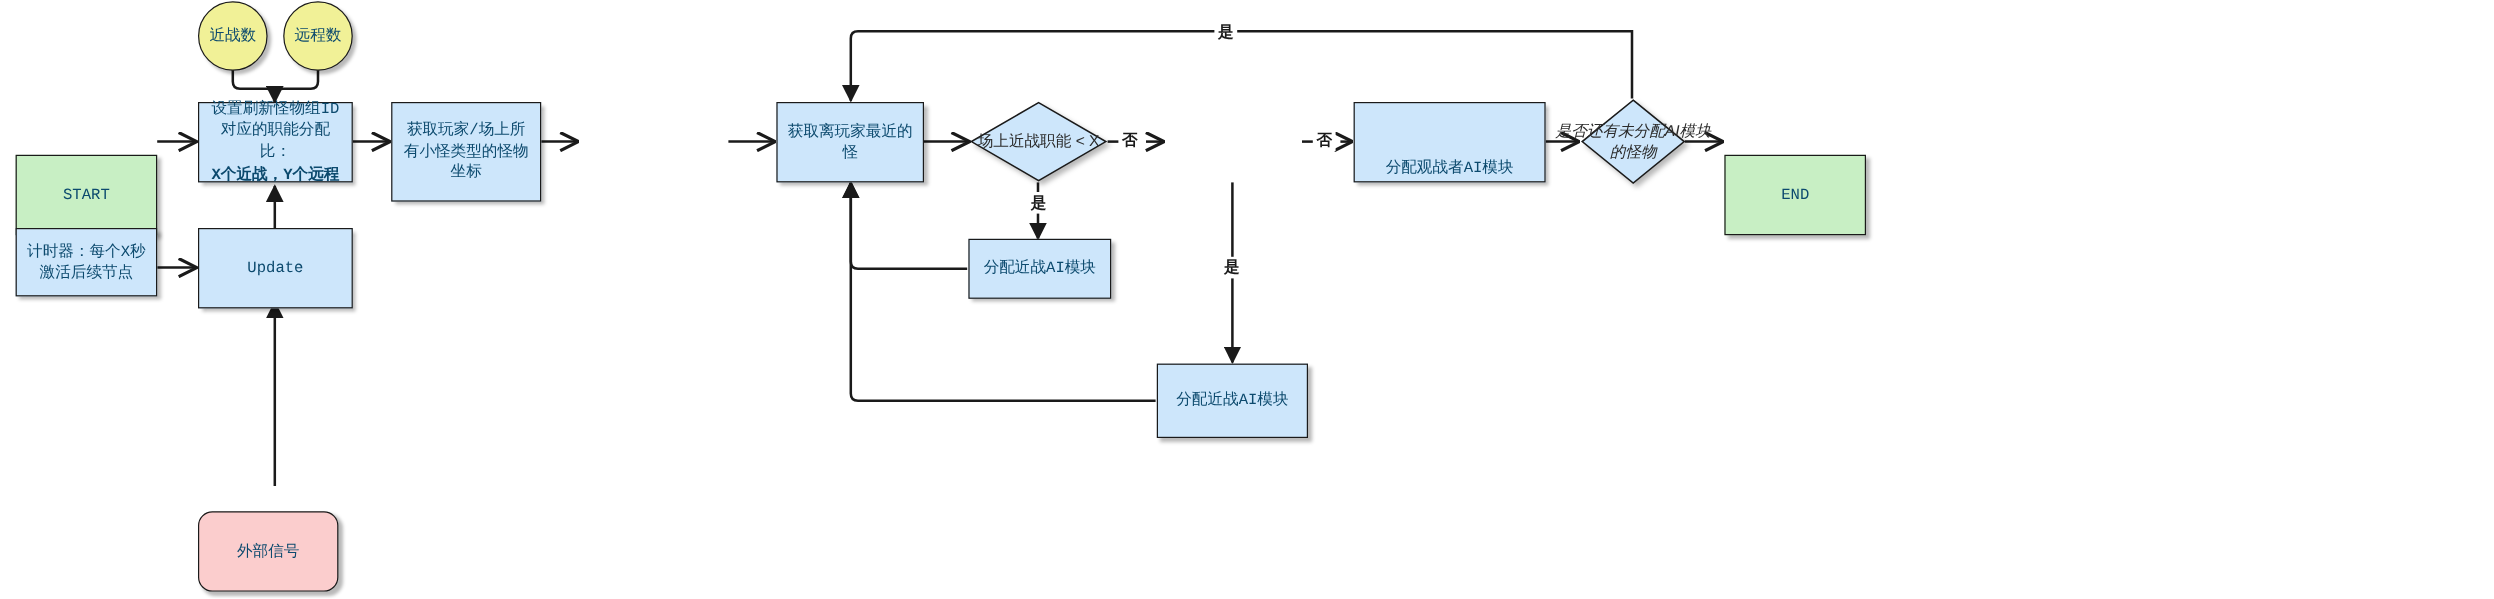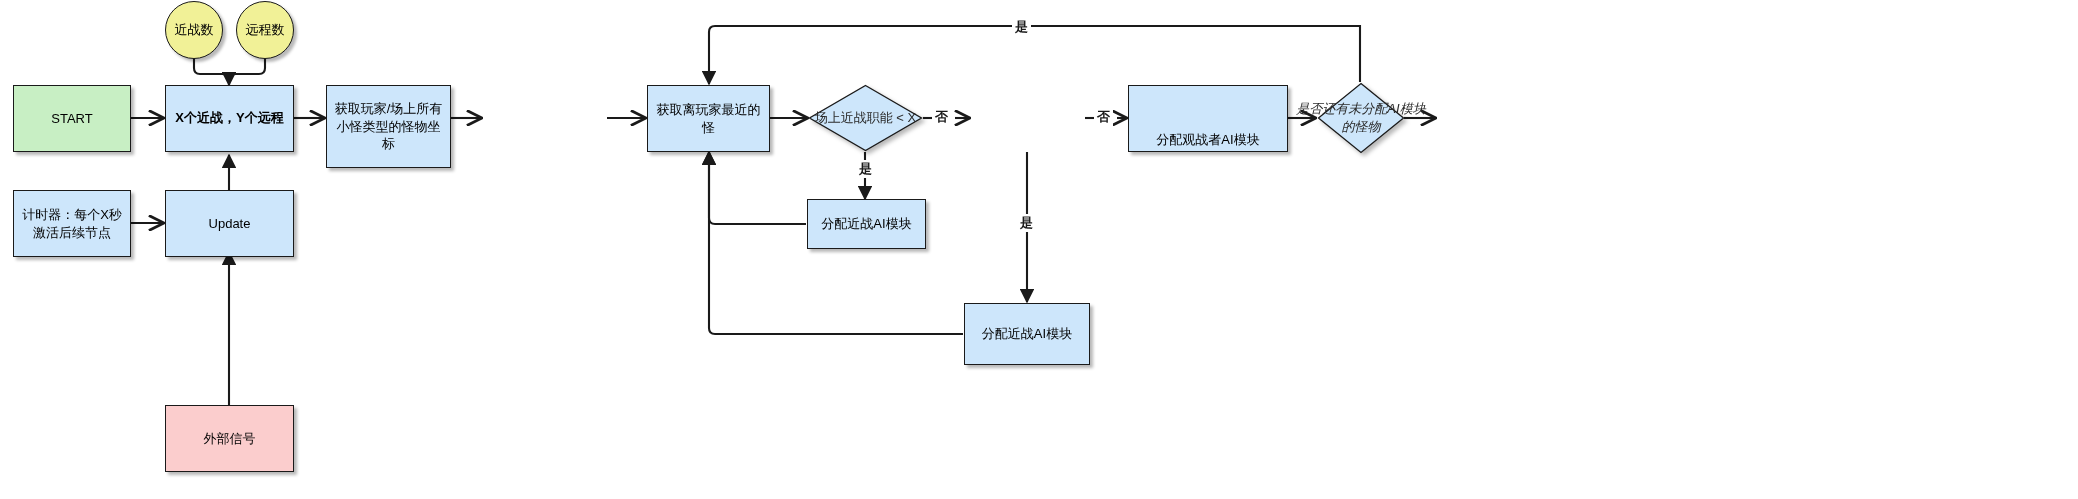--- a/index.html
+++ b/index.html
@@ -1,24 +1,24 @@
 <!DOCTYPE html>
 <html><head>
 <meta charset="utf-8">
 <style>
   html,body{margin:0;padding:0;background:#ffffff;}
   body{font-family:"Liberation Sans","DejaVu Sans",sans-serif;}
   #canvas{position:relative;width:2078px;height:499px;background:#ffffff;overflow:hidden;}
 
   .node{position:absolute;box-sizing:border-box;display:flex;align-items:center;justify-content:center;
-        text-align:center;color:#000000;font-size:13px;line-height:1.35;}
+        text-align:center;color:#0c4a6e;font-size:13px;line-height:1.35;font-family:Liberation Mono, monospace;}
 
   .rect{border:1.3px solid #1a1a1a;box-shadow:3px 3px 3px rgba(0,0,0,0.28);}
   .fill-blue{background:#cde6fb;}
-  .fill-green{background:#c8efc4;}
+  .fill-green{background:#c8efc4;margin-top:44px;}
   .fill-pink{background:#fbcdcd;}
   .fill-yellow{background:#f1f197;}
 
   .circle{border:1.3px solid #1a1a1a;border-radius:50%;box-shadow:3px 3px 3px rgba(0,0,0,0.28);}
 
   .diamond-wrap{position:absolute;}
   .diamond-wrap svg{position:absolute;left:0;top:0;overflow:visible;}
   .diamond-label{position:absolute;left:0;top:0;width:100%;height:100%;display:flex;
                  align-items:center;justify-content:center;text-align:center;
                  font-size:13px;color:#2b2b2b;line-height:1.35;padding:0 6px;box-sizing:border-box;}
@@ -96,32 +96,34 @@
 
   <div class="node circle fill-yellow" style="left:236px;top:1px;width:58px;height:58px;">
     <span class="nodetext">远程数</span>
   </div>
 
   <div class="node rect fill-green" style="left:13px;top:85px;width:118px;height:67px;">
     <span class="nodetext">START</span>
   </div>
 
   <div class="node rect fill-blue" style="left:165px;top:85px;width:129px;height:67px;flex-direction:column;">
+    <span class="nodetext">设置刷新怪物组ID
+对应的职能分配比：</span>
     <span class="nodetext bold" style="padding-top:0;">X个近战，Y个远程</span>
   </div>
 
-  <div class="node rect fill-blue" style="left:13px;top:190px;width:118px;height:67px;">
+  <div class="node rect fill-blue" style="left:13px;top:190px;width:118px;height:57px;">
     <span class="nodetext">计时器：每个X秒激活后续节点</span>
   </div>
 
   <div class="node rect fill-blue" style="left:165px;top:190px;width:129px;height:67px;">
     <span class="nodetext">Update</span>
   </div>
 
-  <div class="node rect fill-pink" style="left:165px;top:405px;width:129px;height:67px;">
+  <div class="node rect fill-pink" style="left:165px;top:426px;width:117px;height:67px;border-radius:12px;">
     <span class="nodetext">外部信号</span>
   </div>
 
   <div class="node rect fill-blue" style="left:326px;top:85px;width:125px;height:83px;">
     <span class="nodetext">获取玩家/场上所有小怪类型的怪物坐标</span>
   </div>
 
 
   <div class="node rect fill-blue" style="left:647px;top:85px;width:123px;height:67px;align-items:center;">
     <span class="nodetext">获取离玩家最近的怪</span>
@@ -139,20 +141,23 @@
     <span class="nodetext">分配观战者AI模块</span>
   </div>
 
   <div class="diamond-wrap" style="left:1317px;top:82px;width:88px;height:72px;font-style:italic;">
     <svg width="88" height="72" viewBox="0 0 88 72" xmlns="http://www.w3.org/2000/svg">
       <polygon points="44,1.5 86.5,36 44,70.5 1.5,36" fill="#cde6fb" stroke="#1a1a1a" stroke-width="1.3" style="filter:drop-shadow(3px 3px 2px rgba(0,0,0,0.28));"></polygon>
     </svg>
     <div class="diamond-label" style="width:150px;left:-31px;">是否还有未分配AI模块的怪物</div>
   </div>
 
+  <div class="node rect fill-green" style="left:1437px;top:85px;width:118px;height:67px;">
+    <span class="nodetext">END</span>
+  </div>
 
   <div class="node rect fill-blue" style="left:807px;top:199px;width:119px;height:50px;">
     <span class="nodetext">分配近战AI模块</span>
   </div>
 
   <div class="node rect fill-blue" style="left:964px;top:303px;width:126px;height:62px;">
     <span class="nodetext">分配近战AI模块</span>
   </div>
 
   <div class="edge-label" style="left:1012px;top:18px;">是</div>

